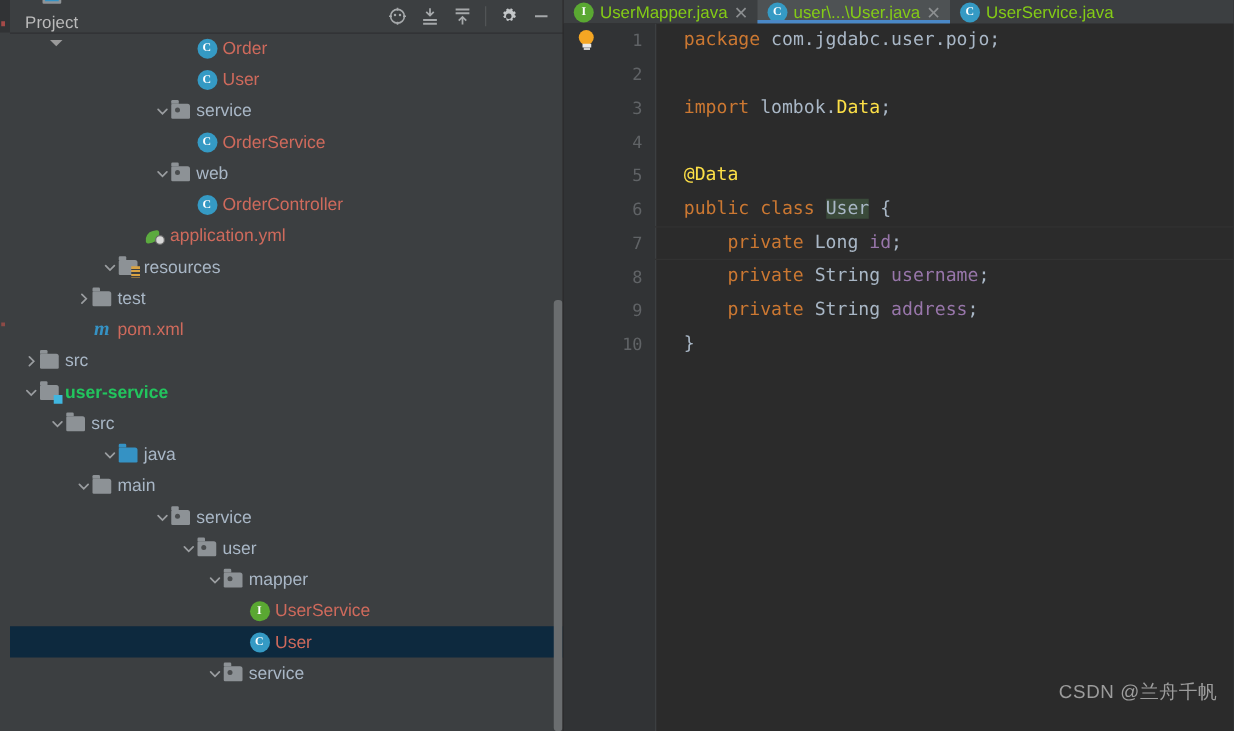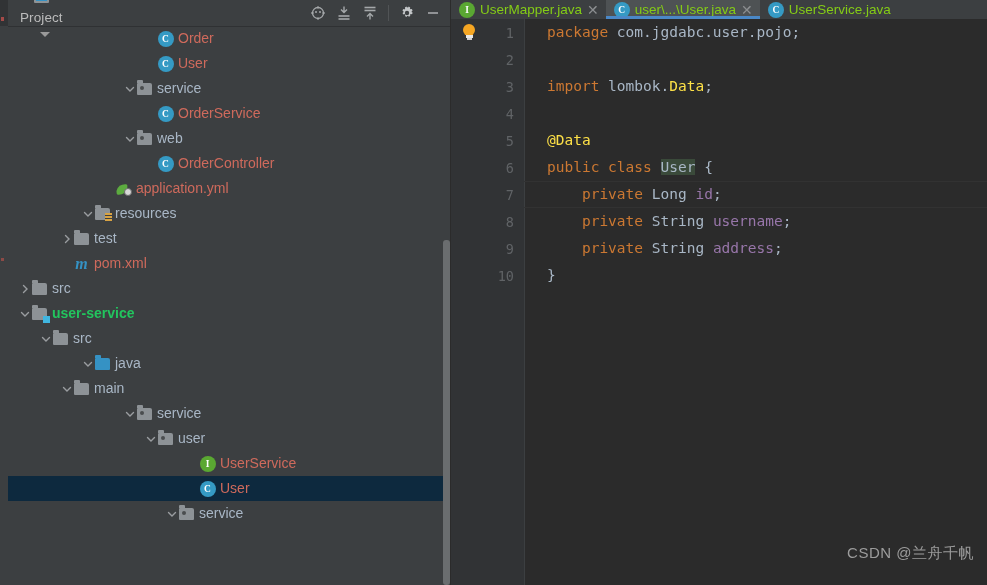--- a/index.html
+++ b/index.html
@@ -513,20 +513,32 @@
             <svg width="10" height="10" viewBox="0 0 10 10">
               <path d="M1.5 3.5L5 7l3.5-3.5" stroke="#9a9da0" stroke-width="1.4" fill="none" stroke-linecap="round"></path>
             </svg>
           </span>
           <span class="node-icon">
             <span class="ic-folder ic-pkg"></span>
           </span>
           <span class="label folder">user</span>
         </div>
         <div class="tree-row">
+          <span style="flex: 0 0 157px;"></span>
+          <span class="arrow">
+            <svg width="10" height="10" viewBox="0 0 10 10">
+              <path d="M1.5 3.5L5 7l3.5-3.5" stroke="#9a9da0" stroke-width="1.4" fill="none" stroke-linecap="round"></path>
+            </svg>
+          </span>
+          <span class="node-icon">
+            <span class="ic-folder ic-pkg"></span>
+          </span>
+          <span class="label folder">mapper</span>
+        </div>
+        <div class="tree-row">
           <span style="flex: 0 0 178px;"></span>
           <span class="arrow"></span>
           <span class="node-icon">
             <span class="badge i">I</span>
           </span>
           <span class="label cls">UserService</span>
         </div>
         <div class="tree-row selected">
           <span style="flex: 0 0 178px;"></span>
           <span class="arrow"></span>

